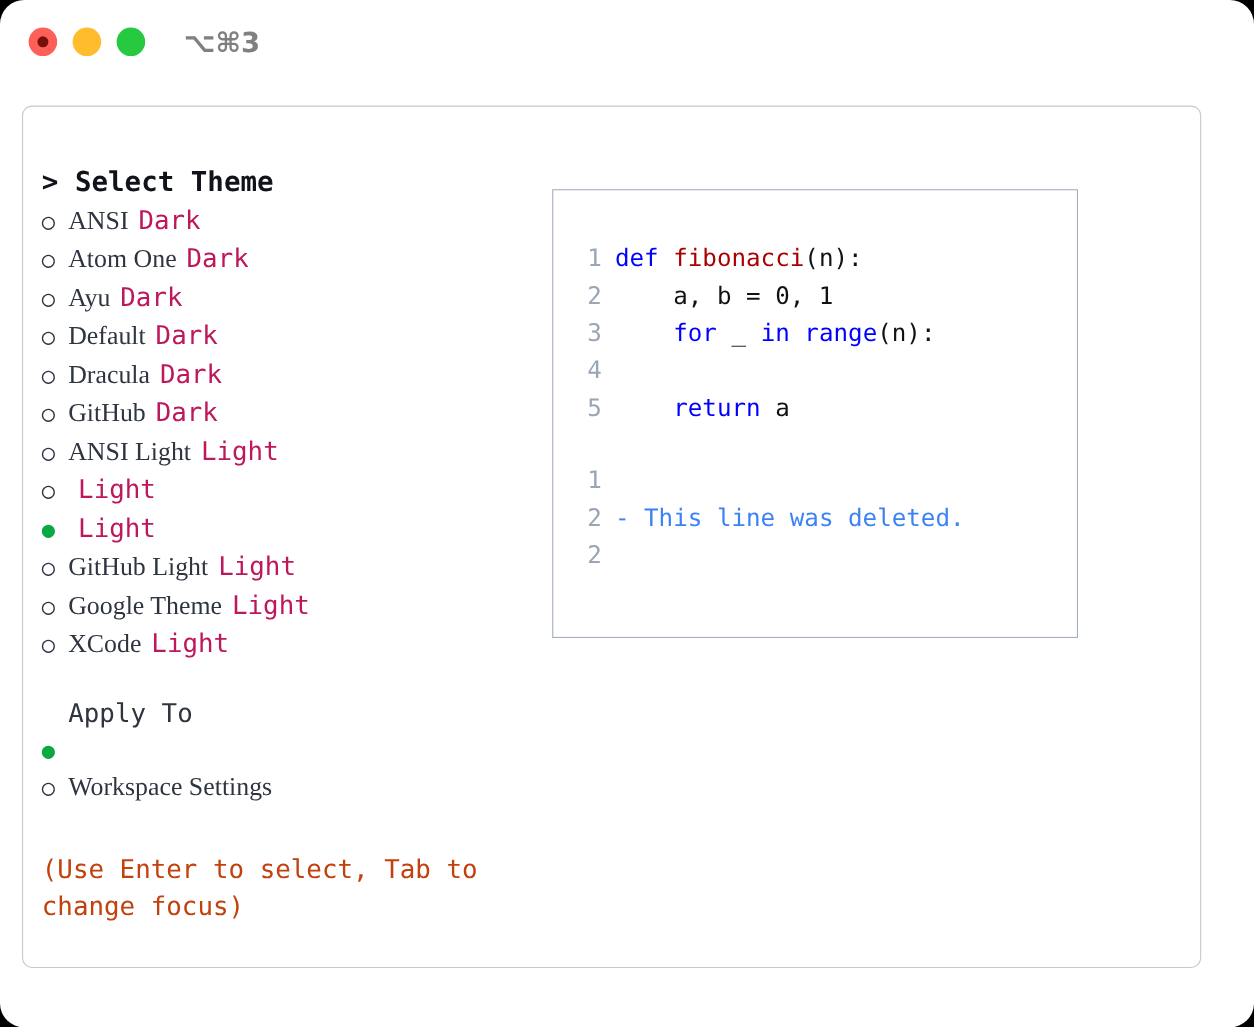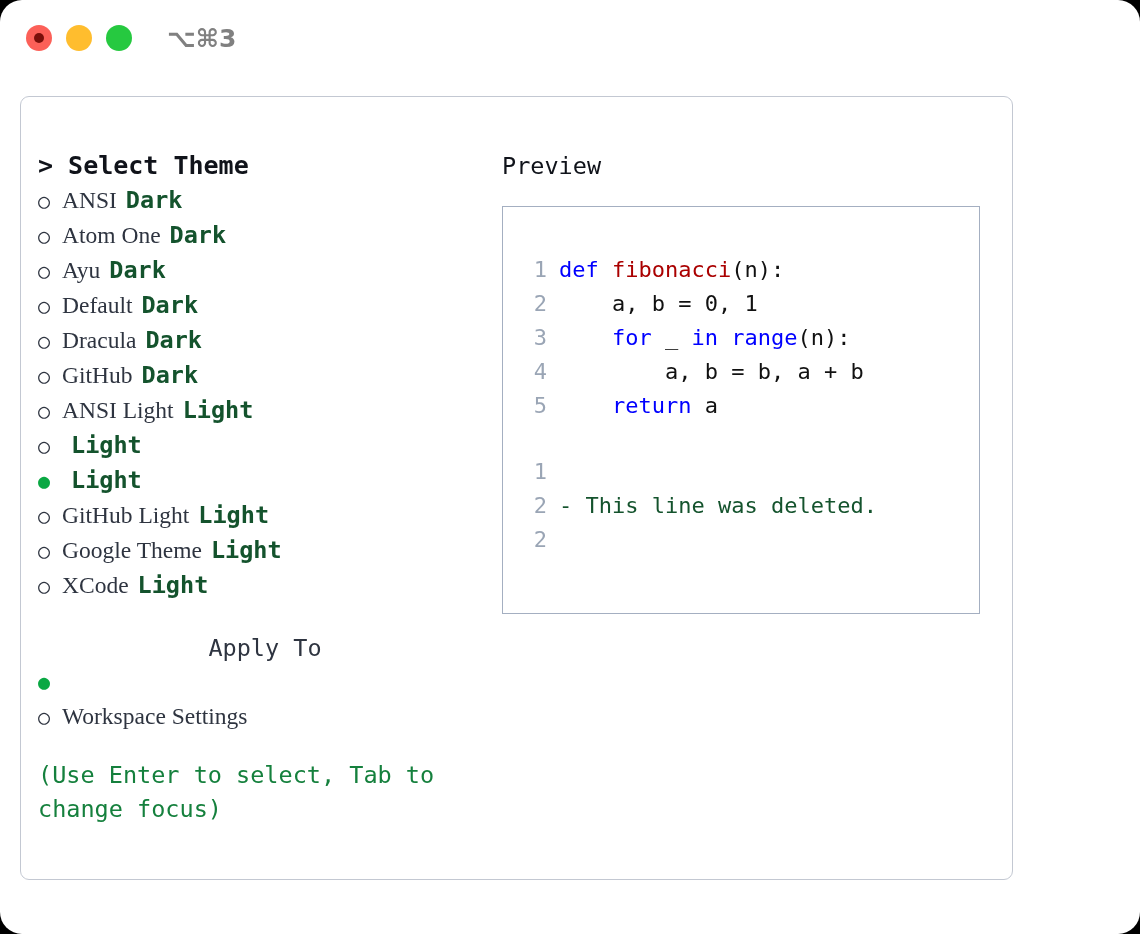--- a/index.html
+++ b/index.html
@@ -68,21 +68,21 @@
     color: #808080;
     letter-spacing: 0px;
     font-family: "DejaVu Sans", "Liberation Sans", sans-serif;
   }
 
   
   .panel {
     position: absolute;
     left: 20px;
     top: 96px;
-    width: 993px;
+    width: 1072px;
     height: 784px;
     border: 1.6px solid #c3c8d2;
     border-radius: 9px;
     box-sizing: border-box;
     background: #ffffff;
   }
 
   
   .left-col {
     position: absolute;
@@ -110,41 +110,39 @@
   .opt-marker {
     width: 24px;
     flex: 0 0 24px;
     font-size: 20px;
     color: #2e3440;
   }
   .opt-row.selected .opt-marker,
   .opt-row.selected .opt-label { color: #0aa843; }
   .opt-label { color: #2e3440; font-family: Liberation Serif, serif; }
   .opt-cat {
-    color: #14532d;
+    color: #be185d;
     margin-left: 9px;
-    font-weight: bold;
   }
 
   .section-gap { height: 28px; }
 
   .section-title {
     font-size: 23.5px;
     line-height: 34px;
     color: #2e3440;
     padding-left: 24px;
     white-space: pre;
-    text-align: center;
   }
 
   .hint {
-    margin-top: 24px;
-    font-size: 23.5px;
-    line-height: 34px;
-    color: #15803d;
+    margin-top: 40px;
+    font-size: 23.5px;
+    line-height: 34px;
+    color: #c2410c;
     width: 404px;
     white-space: pre-wrap;
   }
 
   
   .right-col {
     position: absolute;
     left: 481px;
     top: 52px;
     width: 490px;
@@ -196,21 +194,21 @@
     top: 248px;
     right: 6px;
   }
   .diff-line {
     display: flex;
     font-size: 22px;
     line-height: 34px;
     white-space: pre;
   }
   .diff-ctx { color: #6f7680; }
-  .diff-del { color: #14532d; text-align: right; }
+  .diff-del { color: #3b82f6; text-align: right; }
   .diff-add { color: #11bb22; }
 </style>
 </head>
 <body>
 
 <div class="window">
 
   <div class="titlebar">
     <div class="traffic-lights">
       <span class="dot dot-close"></span>
@@ -244,27 +242,26 @@
       <div class="section-title">Apply To</div>
       <div id="apply-list">
           <div class="opt-row selected"><span class="opt-marker">●</span></div>
           <div class="opt-row"><span class="opt-marker">○</span><span class="opt-label">Workspace Settings</span></div>
         </div>
 
       <div class="hint">(Use Enter to select, Tab to change focus)</div>
     </div>
 
     <div class="right-col">
-      <div class="preview-title">Preview</div>
       <div class="preview-box">
         <div class="code-area" id="code-area">
             <div class="code-line"><span class="lineno">1</span><span class="code-text"><span class="tok-kw">def </span><span class="tok-fn">fibonacci</span><span class="tok-plain">(n):</span></span></div>
             <div class="code-line"><span class="lineno">2</span><span class="code-text"><span class="tok-plain">    a, b = 0, 1</span></span></div>
             <div class="code-line"><span class="lineno">3</span><span class="code-text"><span class="tok-plain">    </span><span class="tok-kw">for</span><span class="tok-plain"> _ </span><span class="tok-kw">in</span><span class="tok-plain"> </span><span class="tok-kw">range</span><span class="tok-plain">(n):</span></span></div>
-            <div class="code-line"><span class="lineno">4</span><span class="code-text"><span class="tok-plain">        a, b = b, a + b</span></span></div>
+            <div class="code-line"><span class="lineno">4</span></div>
             <div class="code-line"><span class="lineno">5</span><span class="code-text"><span class="tok-plain">    </span><span class="tok-kw">return</span><span class="tok-plain"> a</span></span></div>
           </div>
         <div class="diff-area" id="diff-area">
             <div class="diff-line"><span class="lineno">1</span></div>
             <div class="diff-line"><span class="lineno">2</span><span class="diff-del"><span>- </span><span>This line was deleted.</span></span></div>
             <div class="diff-line"><span class="lineno">2</span></div>
           </div>
       </div>
     </div>
 

